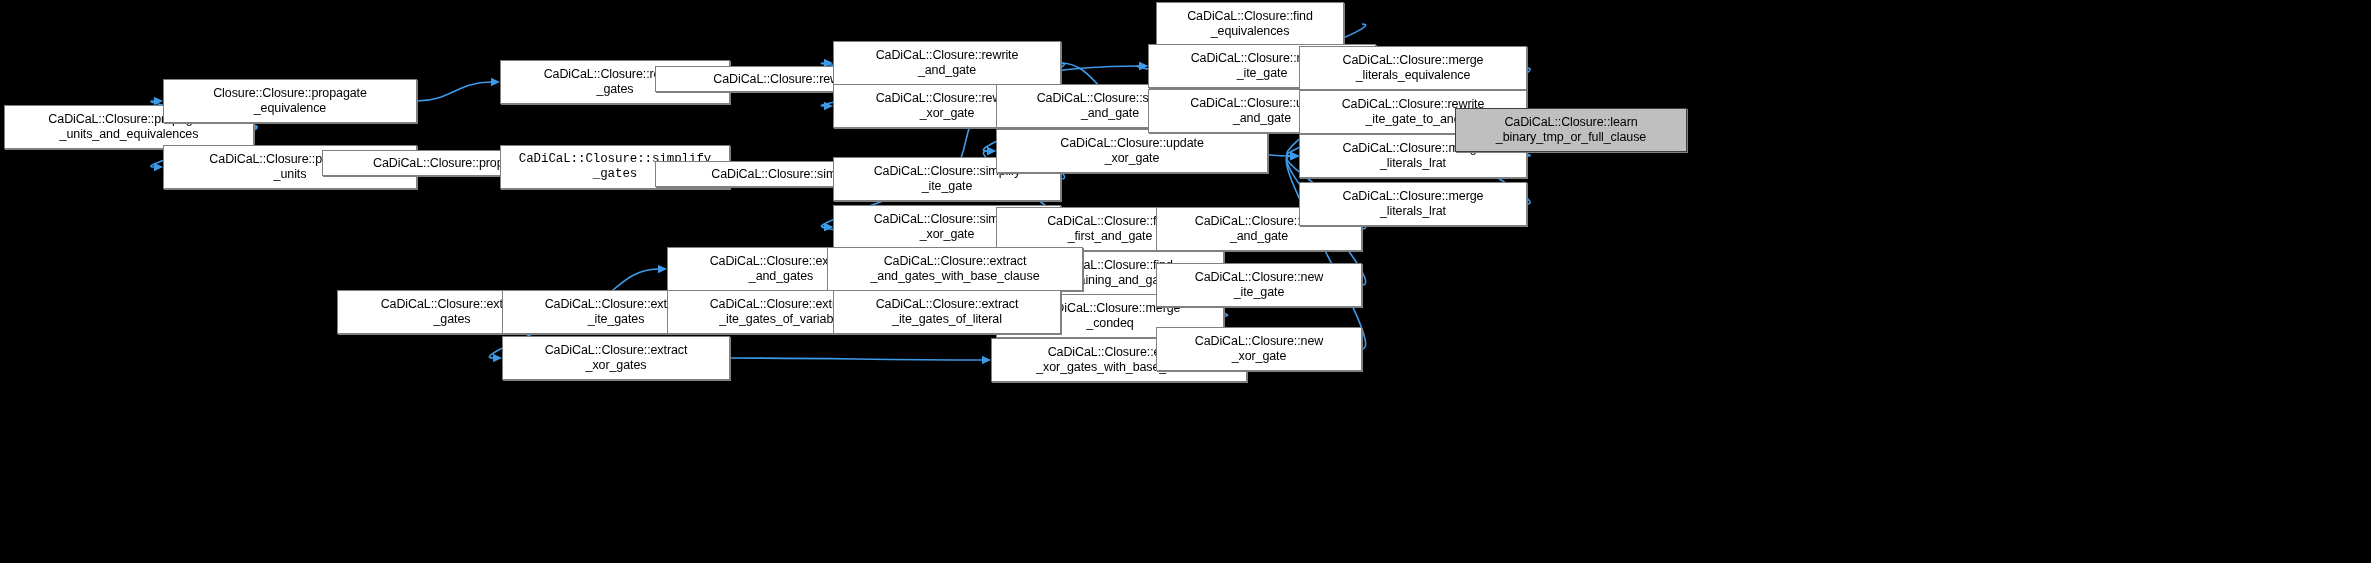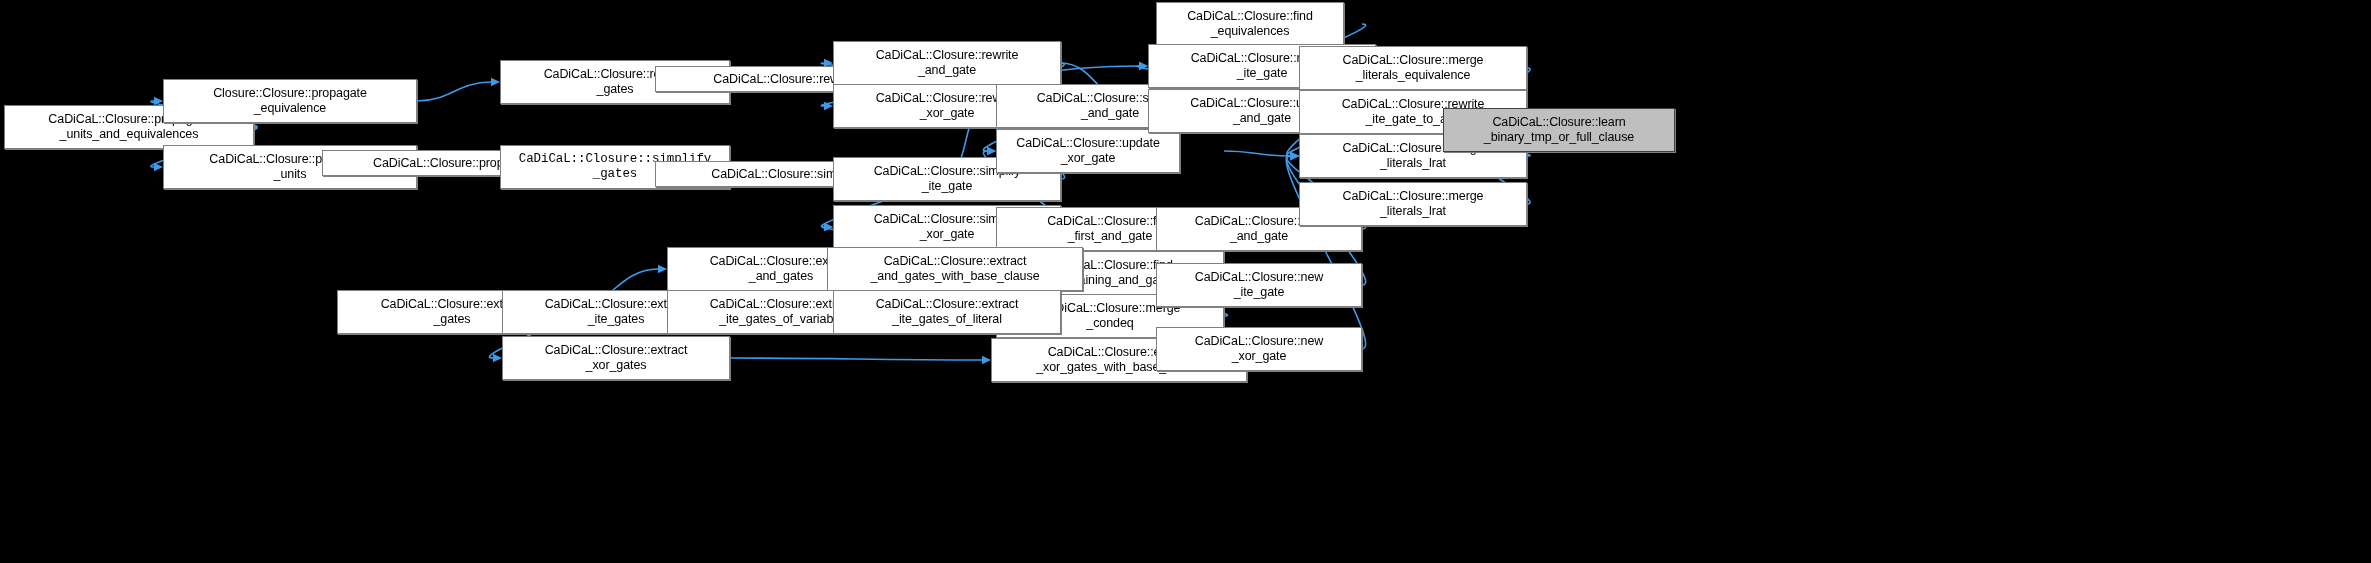--- a/index.html
+++ b/index.html
@@ -23,20 +23,21 @@
     text-align:center;
     font-size:12.5px;
     line-height:1.18;
     letter-spacing:-0.1px;
     white-space:pre-line;
     padding:1px 3px;
   }
   .node.current{
     background:#bfbfbf;
     border:1px solid #404040;
+    margin-left:12px;
   }
   svg#edges{
     position:absolute;left:0;top:0;
     width:2371px;height:563px;
     pointer-events:none;
   }
   svg#edges path{fill:none;stroke:#3d9ae8;stroke-width:1.6px;}
   svg#edges polygon{fill:#3d9ae8;stroke:none;}
 </style>
 </head>
@@ -158,21 +159,21 @@
       <div class="node" style="left: 833px; top: 41px; width: 228px; height: 44px;">CaDiCaL::Closure::rewrite
 _and_gate</div>
       <div class="node" style="left: 833px; top: 84px; width: 228px; height: 44px;">CaDiCaL::Closure::rewrite
 _xor_gate</div>
       <div class="node" style="left: 833px; top: 157px; width: 228px; height: 44px;">CaDiCaL::Closure::simplify
 _ite_gate</div>
       <div class="node" style="left: 833px; top: 205px; width: 228px; height: 44px;">CaDiCaL::Closure::simplify
 _xor_gate</div>
       <div class="node" style="left: 996px; top: 84px; width: 228px; height: 44px;">CaDiCaL::Closure::simplify
 _and_gate</div>
-      <div class="node" style="left: 996px; top: 129px; width: 184px; height: 44px;">CaDiCaL::Closure::update
+      <div class="node" style="left: 996px; top: 129px; width: 272px; height: 44px;">CaDiCaL::Closure::update
 _xor_gate</div>
       <div class="node" style="left: 996px; top: 207px; width: 228px; height: 44px;">CaDiCaL::Closure::find
 _first_and_gate</div>
       <div class="node" style="left: 996px; top: 251px; width: 228px; height: 44px;">CaDiCaL::Closure::find
 _remaining_and_gate</div>
       <div class="node" style="left: 996px; top: 294px; width: 228px; height: 44px;">CaDiCaL::Closure::merge
 _condeq</div>
       <div class="node" style="left: 991px; top: 338px; width: 256px; height: 44px;">CaDiCaL::Closure::extract
 _xor_gates_with_base_clause</div>
       <div class="node" style="left: 1156px; top: 2px; width: 188px; height: 44px;">CaDiCaL::Closure::find

